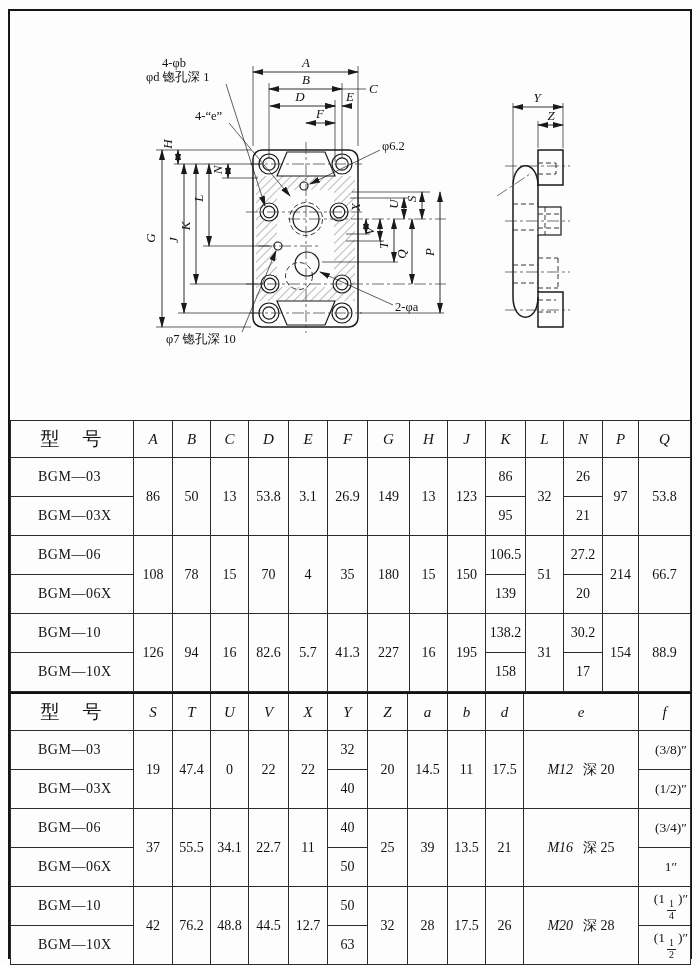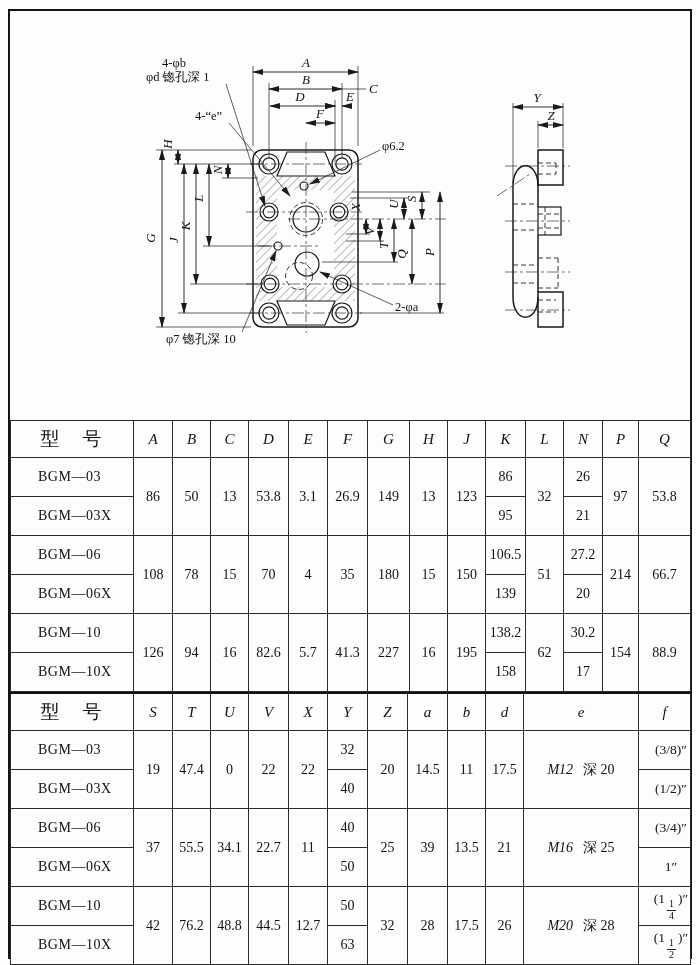--- a/index.html
+++ b/index.html
@@ -301,21 +301,21 @@
     <td rowspan="2">126</td>
     <td rowspan="2">94</td>
     <td rowspan="2">16</td>
     <td rowspan="2">82.6</td>
     <td rowspan="2">5.7</td>
     <td rowspan="2">41.3</td>
     <td rowspan="2">227</td>
     <td rowspan="2">16</td>
     <td rowspan="2">195</td>
     <td>138.2</td>
-    <td rowspan="2">62</td>
+    <td rowspan="2">31</td>
     <td>30.2</td>
     <td rowspan="2">154</td>
     <td rowspan="2">88.9</td>
    </tr>
    <tr class="data">
     <td class="model">BGM—10X</td>
     <td>158</td>
     <td>17</td>
    </tr>
   </tbody>

